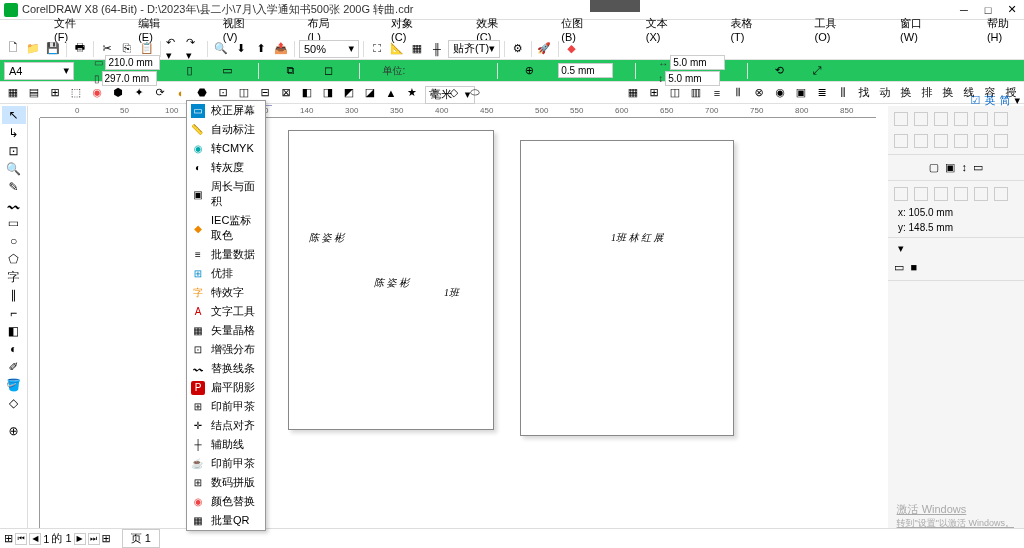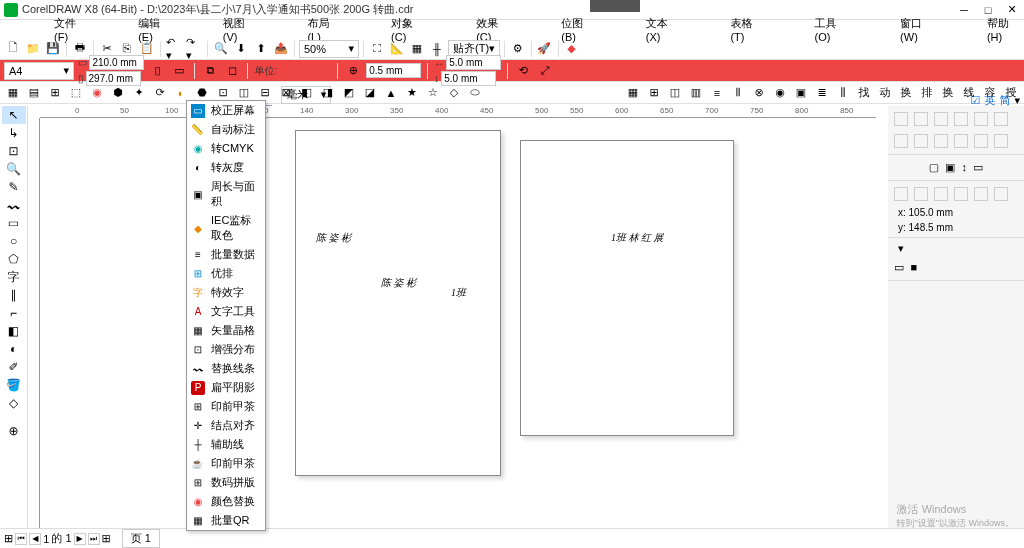--- a/index.html
+++ b/index.html
@@ -13,21 +13,21 @@
 .titlebar-btn { width: 16px; height: 14px; display: flex; align-items: center; justify-content: center; cursor: pointer; }
 
 .menubar { height: 18px; background: #fff; display: flex; align-items: center; padding: 0 4px; gap: 2px; }
 .menu-item { padding: 1px 6px; cursor: pointer; margin-left: 44px; }
 
 .toolbar { height: 22px; background: #fff; border-bottom: 1px solid #e0e0e0; display: flex; align-items: center; padding: 0 4px; gap: 2px; }
 .tb-btn { width: 18px; height: 18px; display: flex; align-items: center; justify-content: center; cursor: pointer; border: 1px solid transparent; }
 .tb-sep { width: 1px; height: 16px; background: #ddd; margin: 0 2px; }
 .tb-dropdown { height: 18px; border: 1px solid #ccc; background: #fff; display: flex; align-items: center; padding: 0 4px; cursor: pointer; }
 
-.toolbar2 { height: 22px; background: #ef4444; border-bottom: 1px solid #e0e0e0; display: flex; align-items: center; padding: 0 4px; gap: 4px; }
+.toolbar2 { height: 22px; background: #22c55e; border-bottom: 1px solid #e0e0e0; display: flex; align-items: center; padding: 0 4px; gap: 20px; }
 .dim-field { display: flex; align-items: center; gap: 2px; }
 .dim-input { width: 55px; height: 15px; border: 1px solid #ccc; font-size: 10px; padding: 0 2px; }
 .dim-label { font-size: 10px; color: #333; }
 
 .toolbar3 { height: 22px; background: #fff; border-bottom: 1px solid #e0e0e0; display: flex; align-items: center; padding: 0 4px; gap: 3px; }
 
 .toolbar4 { height: 22px; background: #fff; border-bottom: 1px solid #e0e0e0; display: flex; align-items: center; padding: 0 4px; gap: 6px; }
 .tb4-btn { display: flex; align-items: center; gap: 2px; padding: 1px 4px; cursor: pointer; }
 
 .tabbar { height: 18px; background: #fff; display: flex; align-items: center; padding: 0 4px; }
@@ -35,21 +35,21 @@
 .tab.active { border-color: #ccc; background: #fafafa; color: #333; }
 .tab-panel-label { margin-left: auto; padding: 2px 8px; }
 
 .main-area { position: absolute; top: 106px; left: 28px; right: 136px; bottom: 20px; background: #fff; }
 .ruler-h { position: absolute; top: 0; left: 12px; right: 12px; height: 12px; background: #fff; border-bottom: 1px solid #999; }
 .ruler-v { position: absolute; top: 12px; left: 0; width: 12px; bottom: 0; background: #fff; border-right: 1px solid #999; }
 .ruler-tick { position: absolute; font-size: 8px; color: #666; }
 .canvas { position: absolute; top: 12px; left: 12px; right: 12px; bottom: 16px; background: #fff; overflow: hidden; }
 
 .page { position: absolute; background: #fff; border: 1px solid #888; box-shadow: 3px 3px 4px rgba(0,0,0,0.15); }
-.page1 { left: 255px; top: 12px; width: 206px; height: 346px; }
+.page1 { left: 248px; top: 12px; width: 206px; height: 300px; }
 .page2 { left: 480px; top: 22px; width: 214px; height: 296px; }
 .page-text { position: absolute; font-size: 10px; font-family: SimSun, serif; font-style: italic; }
 
 .toolbox { position: absolute; top: 106px; left: 0; width: 28px; bottom: 20px; background: #fff; border-right: 1px solid #ddd; }
 .tool-btn { width: 24px; height: 18px; margin: 0px auto; display: flex; align-items: center; justify-content: center; cursor: pointer; font-size: 12px; }
 .tool-btn.active { background: #cce5ff; }
 
 .dropdown-menu { position: absolute; top: 100px; left: 186px; width: 80px; background: #fff; border: 1px solid #999; box-shadow: 2px 2px 4px rgba(0,0,0,0.2); z-index: 100; }
 .dropdown-item { display: flex; align-items: center; padding: 2px 4px; cursor: pointer; gap: 6px; }
 .di-icon { width: 14px; height: 14px; flex-shrink: 0; display: flex; align-items: center; justify-content: center; font-size: 10px; }
@@ -60,21 +60,21 @@
 .rp-icons { display: flex; gap: 6px; padding: 4px; flex-wrap: wrap; }
 .rp-icon { width: 14px; height: 14px; border: 1px solid #ccc; }
 
 .statusbar { position: absolute; bottom: 0; left: 0; right: 0; height: 20px; background: #fff; border-top: 1px solid #ddd; display: flex; align-items: center; padding: 0 4px; }
 .page-nav { display: flex; align-items: center; gap: 2px; font-size: 10px; }
 .nav-btn { width: 12px; height: 12px; border: 1px solid #ccc; display: flex; align-items: center; justify-content: center; cursor: pointer; font-size: 8px; }
 
 .cursor-hand { position: absolute; left: 198px; top: 418px; font-size: 14px; z-index: 50; pointer-events: none; }
 .cursor-dot { position: absolute; left: 202px; top: 415px; width: 6px; height: 6px; background: #e44; border-radius: 50%; z-index: 49; }
 
-.activate { position: absolute; right: 10px; bottom: 18px; color: #aaa; font-size: 12px; text-align: left; }
+.activate { position: absolute; right: 10px; bottom: 18px; color: #aaa; font-size: 12px; text-align: left; text-decoration: underline; }
 .activate-sub { font-size: 9px; }
 
 .flag-bar { position: absolute; top: 93px; right: 4px; display: flex; gap: 4px; align-items: center; }
 .flag-link { color: #06c; cursor: pointer; }
 </style>
 </head>
 <body>
 
 <div class="titlebar">
   <span class="titlebar-icon"></span>

